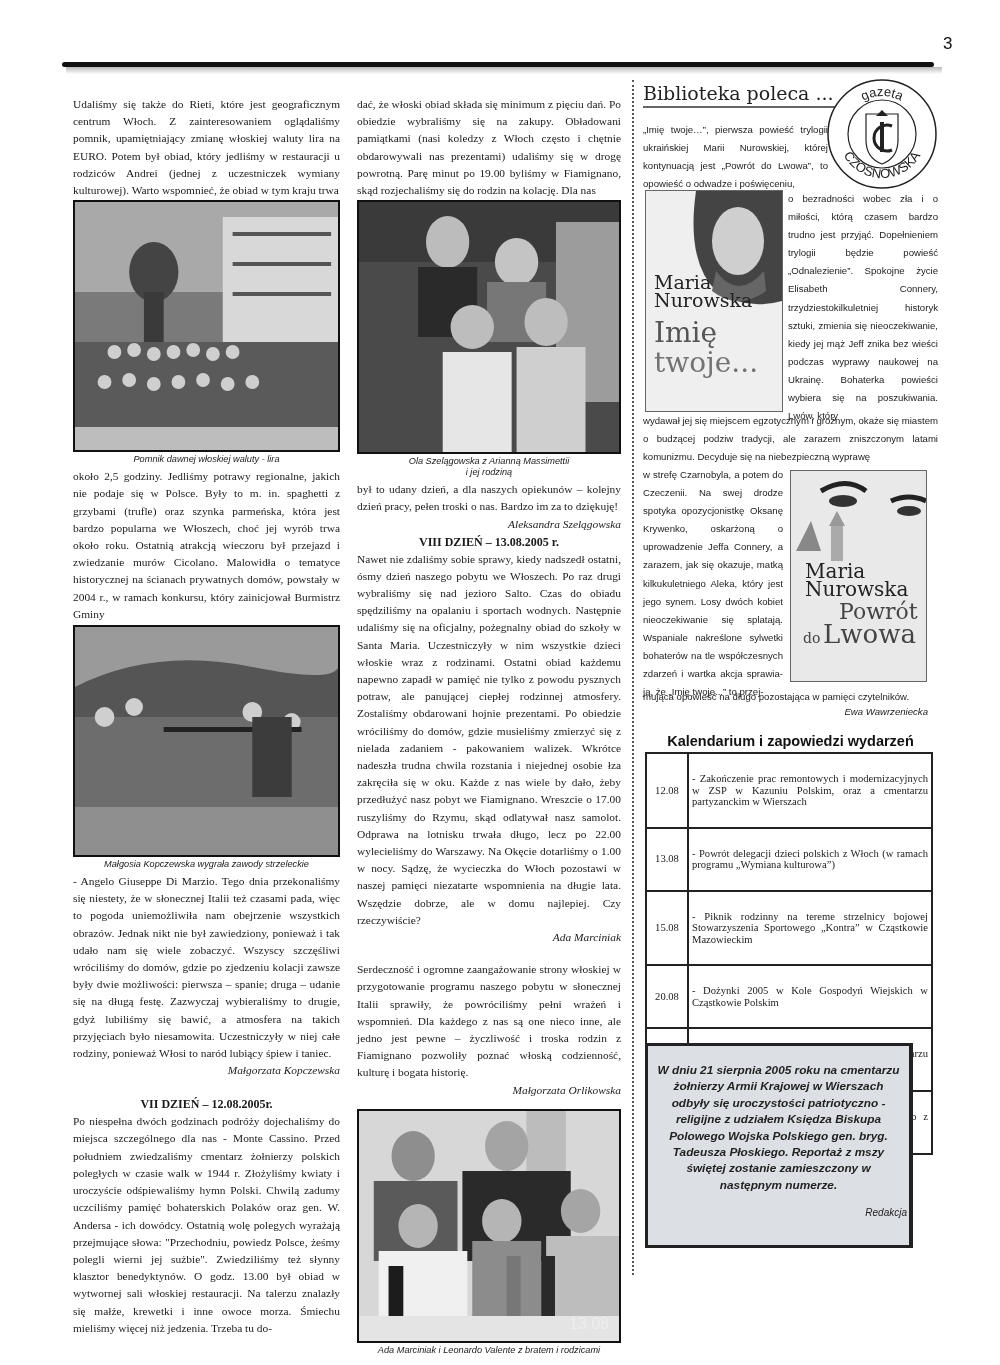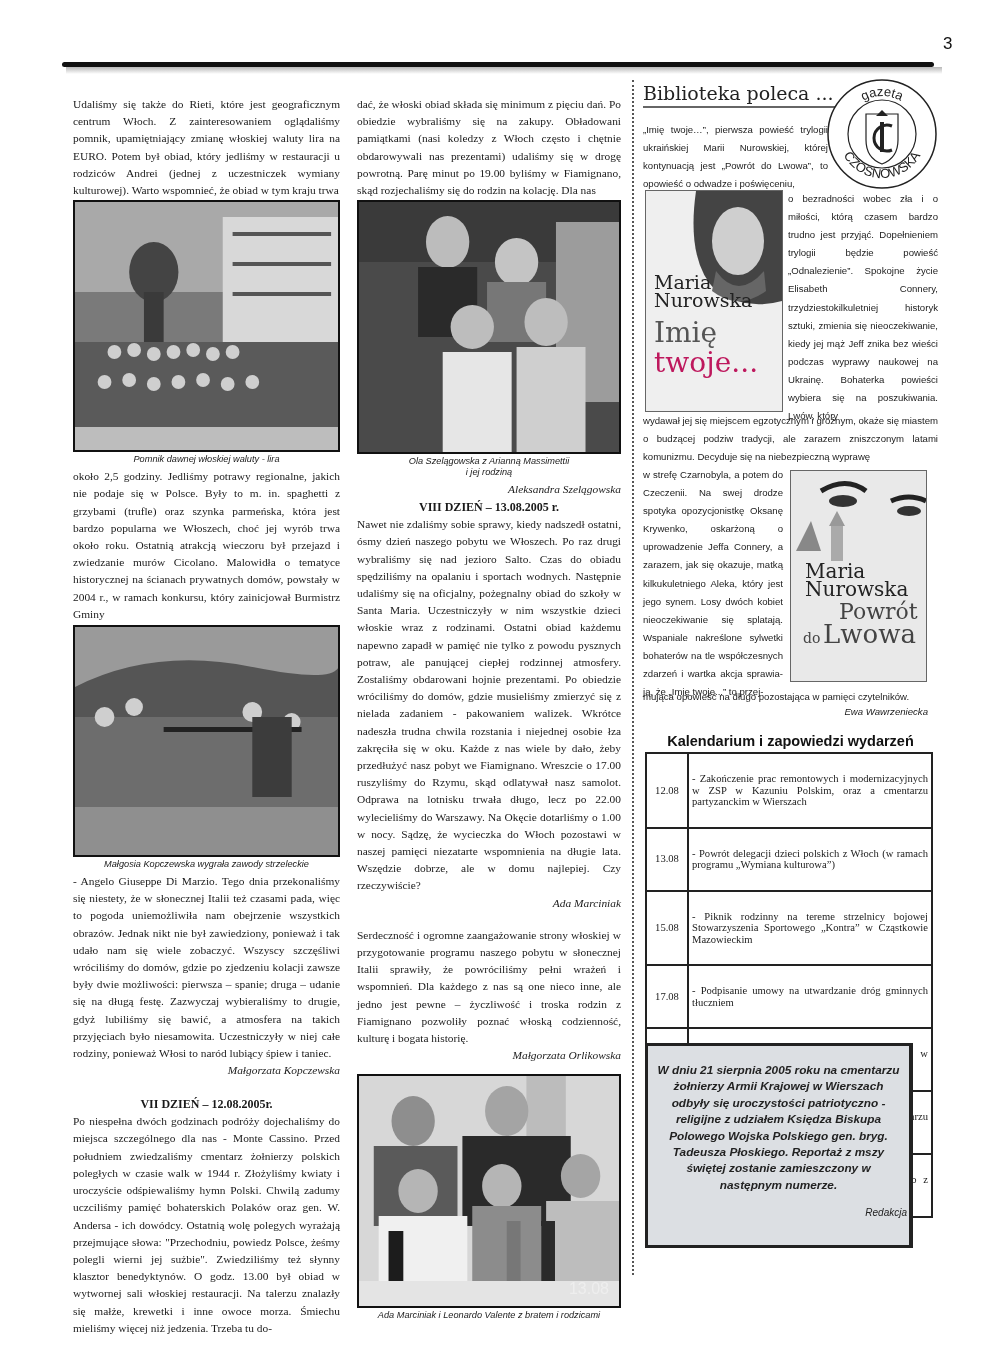--- a/index.html
+++ b/index.html
@@ -127,20 +127,21 @@
       <ellipse cx="115" cy="125" rx="22" ry="22" fill="#bdbdbd"></ellipse>
       <rect x="85" y="150" width="70" height="100" fill="#e6e6e6"></rect>
       <ellipse cx="190" cy="120" rx="22" ry="24" fill="#bdbdbd"></ellipse>
       <rect x="160" y="145" width="70" height="105" fill="#cfcfcf"></rect>
     </svg>
   </div>
   <div class="caption">
     <div>Ola Szelągowska z Arianną Massimettii</div>
     <div>i jej rodziną</div>
   </div>
+  <p class="para">był to udany dzień, a dla naszych opiekunów – kolejny dzień pracy, pełen troski o nas. Bardzo im za to dziękuję!</p>
   <p class="sign">Aleksandra Szelągowska</p>
   <p class="day-heading">VIII DZIEŃ – 13.08.2005 r.</p>
   <p class="para">Nawet nie zdaliśmy sobie sprawy, kiedy nadszedł ostatni, ósmy dzień naszego pobytu we Włoszech. Po raz drugi wybraliśmy się nad jezioro Salto. Czas do obiadu spędziliśmy na opalaniu i sportach wodnych. Następnie udaliśmy się na oficjalny, pożegnalny obiad do szkoły w Santa Maria. Uczestniczyły w nim wszystkie dzieci włoskie wraz z rodzinami. Ostatni obiad każdemu napewno zapadł w pamięć nie tylko z powodu pysznych potraw, ale panującej ciepłej rodzinnej atmosfery. Zostaliśmy obdarowani hojnie prezentami. Po obiedzie wróciliśmy do domów, gdzie musieliśmy zmierzyć się z nielada zadaniem - pakowaniem walizek. Wkrótce nadeszła trudna chwila rozstania i niejednej osobie łza zakręciła się w oku. Każde z nas wiele by dało, żeby przedłużyć nasz pobyt we Fiamignano. Wreszcie o 17.00 ruszyliśmy do Rzymu, skąd odlatywał nasz samolot. Odprawa na lotnisku trwała długo, lecz po 22.00 wylecieliśmy do Warszawy. Na Okęcie dotarliśmy o 1.00 w nocy. Sądzę, że wycieczka do Włoch pozostawi w naszej pamięci niezatarte wspomnienia na długie lata. Wszędzie dobrze, ale w domu najlepiej. Czy rzeczywiście?</p>
   <p class="sign">Ada Marciniak</p>
   <div style="height:15px;"></div>
   <p class="para">Serdeczność i ogromne zaangażowanie strony włoskiej w przygotowanie programu naszego pobytu w słonecznej Italii sprawiły, że powróciliśmy pełni wrażeń i wspomnień. Dla każdego z nas są one nieco inne, ale jedno jest pewne – życzliwość i troska rodzin z Fiamignano pozwoliły poznać włoską codzienność, kulturę i bogata historię.</p>
   <p class="sign">Małgorzata Orlikowska</p>
   <div class="photo" style="height:230px;margin-top:10px;">
     <svg viewBox="0 0 264 230" preserveAspectRatio="none">
       <rect width="264" height="230" fill="#d7d7d7"></rect>
@@ -189,21 +190,21 @@
 <div class="book1">
   <svg viewBox="0 0 136 220" preserveAspectRatio="none" style="position:absolute;left:0;top:0;width:100%;height:100%;">
     <rect width="136" height="220" fill="#efefef"></rect>
     <path d="M50 0 L136 0 L136 110 Q100 120 70 100 Q40 70 50 0 Z" fill="#444"></path>
     <ellipse cx="92" cy="50" rx="26" ry="34" fill="#cfcfcf"></ellipse>
     <path d="M70 80 Q92 110 118 80 L120 100 Q92 120 66 100 Z" fill="#666"></path>
   </svg>
   <div class="book-cover-text" style="left:8px;top:82px;font-size:19px;">Maria</div>
   <div class="book-cover-text" style="left:8px;top:100px;font-size:19px;">Nurowska</div>
   <div class="book-cover-text" style="left:8px;top:128px;font-size:28px;color:#555;">Imię</div>
-  <div class="book-cover-text" style="left:8px;top:158px;font-size:28px;color:#be185d;">twoje...</div>
+  <div class="book-cover-text" style="left:8px;top:158px;font-size:28px;color:#737373;">twoje...</div>
 </div>
 
 <p class="lib-text lib-right1">o bezradności wobec zła i o miłości, którą czasem bardzo trudno jest przyjąć. Dopełnieniem trylogii będzie powieść „Odnalezienie”. Spokojne życie Elisabeth Connery, trzydziestokilkuletniej historyk sztuki, zmienia się nieoczekiwanie, kiedy jej mąż Jeff znika bez wieści podczas wyprawy naukowej na Ukrainę. Bohaterka powieści wybiera się na poszukiwania. Lwów, który</p>
 <p class="lib-text lib-full">wydawał jej się miejscem egzotycznym i groźnym, okaże się miastem o budzącej podziw tradycji, ale zarazem zniszczonym latami komunizmu. Decyduje się na niebezpieczną wyprawę</p>
 <p class="lib-text lib-left2">w strefę Czarnobyla, a potem do Czeczenii. Na swej drodze spotyka opozycjonistkę Oksanę Krywenko, oskarżoną o uprowadzenie Jeffa Connery, a zarazem, jak się okazuje, matką kilkukuletniego Aleka, który jest jego synem. Losy dwóch kobiet nieoczekiwanie się splatają. Wspaniale nakreślone sylwetki bohaterów na tle współczesnych zdarzeń i wartka akcja sprawia-ją, że „Imię twoje...” to przej-</p>
 
 <div class="book2">
   <svg viewBox="0 0 135 210" preserveAspectRatio="none" style="position:absolute;left:0;top:0;width:100%;height:100%;">
     <rect width="135" height="210" fill="#e9e9e9"></rect>
     <path d="M30 20 Q55 5 75 20" stroke="#222" stroke-width="5" fill="none"></path>
@@ -233,24 +234,20 @@
       </tr>
       <tr style="height: 40px;">
         <td class="date">13.08</td>
         <td class="desc">- Powrót delegacji dzieci polskich z Włoch (w ramach programu „Wymiana kulturowa”)</td>
       </tr>
       <tr style="height: 46px;">
         <td class="date">15.08</td>
         <td class="desc">- Piknik rodzinny na tereme strzelnicy bojowej Stowarzyszenia Sportowego „Kontra” w Cząstkowie Mazowieckim</td>
       </tr>
       <tr style="height: 38px;">
-        <td class="date">17.08</td>
-        <td class="desc">- Podpisanie umowy na utwardzanie dróg gminnych tłuczniem</td>
-      </tr>
-      <tr style="height: 38px;">
         <td class="date">20.08</td>
         <td class="desc">- Dożynki 2005 w Kole Gospodyń Wiejskich w Cząstkowie Polskim</td>
       </tr>
       <tr style="height: 38px;">
         <td class="date">21.08</td>
         <td class="desc">- Uroczystosc patriotyczno-religijna na cmentarzu żołnierzy AK w Wierszach</td>
       </tr>
       <tr style="height: 38px;">
         <td class="date">22.08</td>
         <td class="desc">- Egzamin na stopień nauczyciela mianowanego z nauczyciela z ZSP w Cząstkowie Mazowieckim</td>

